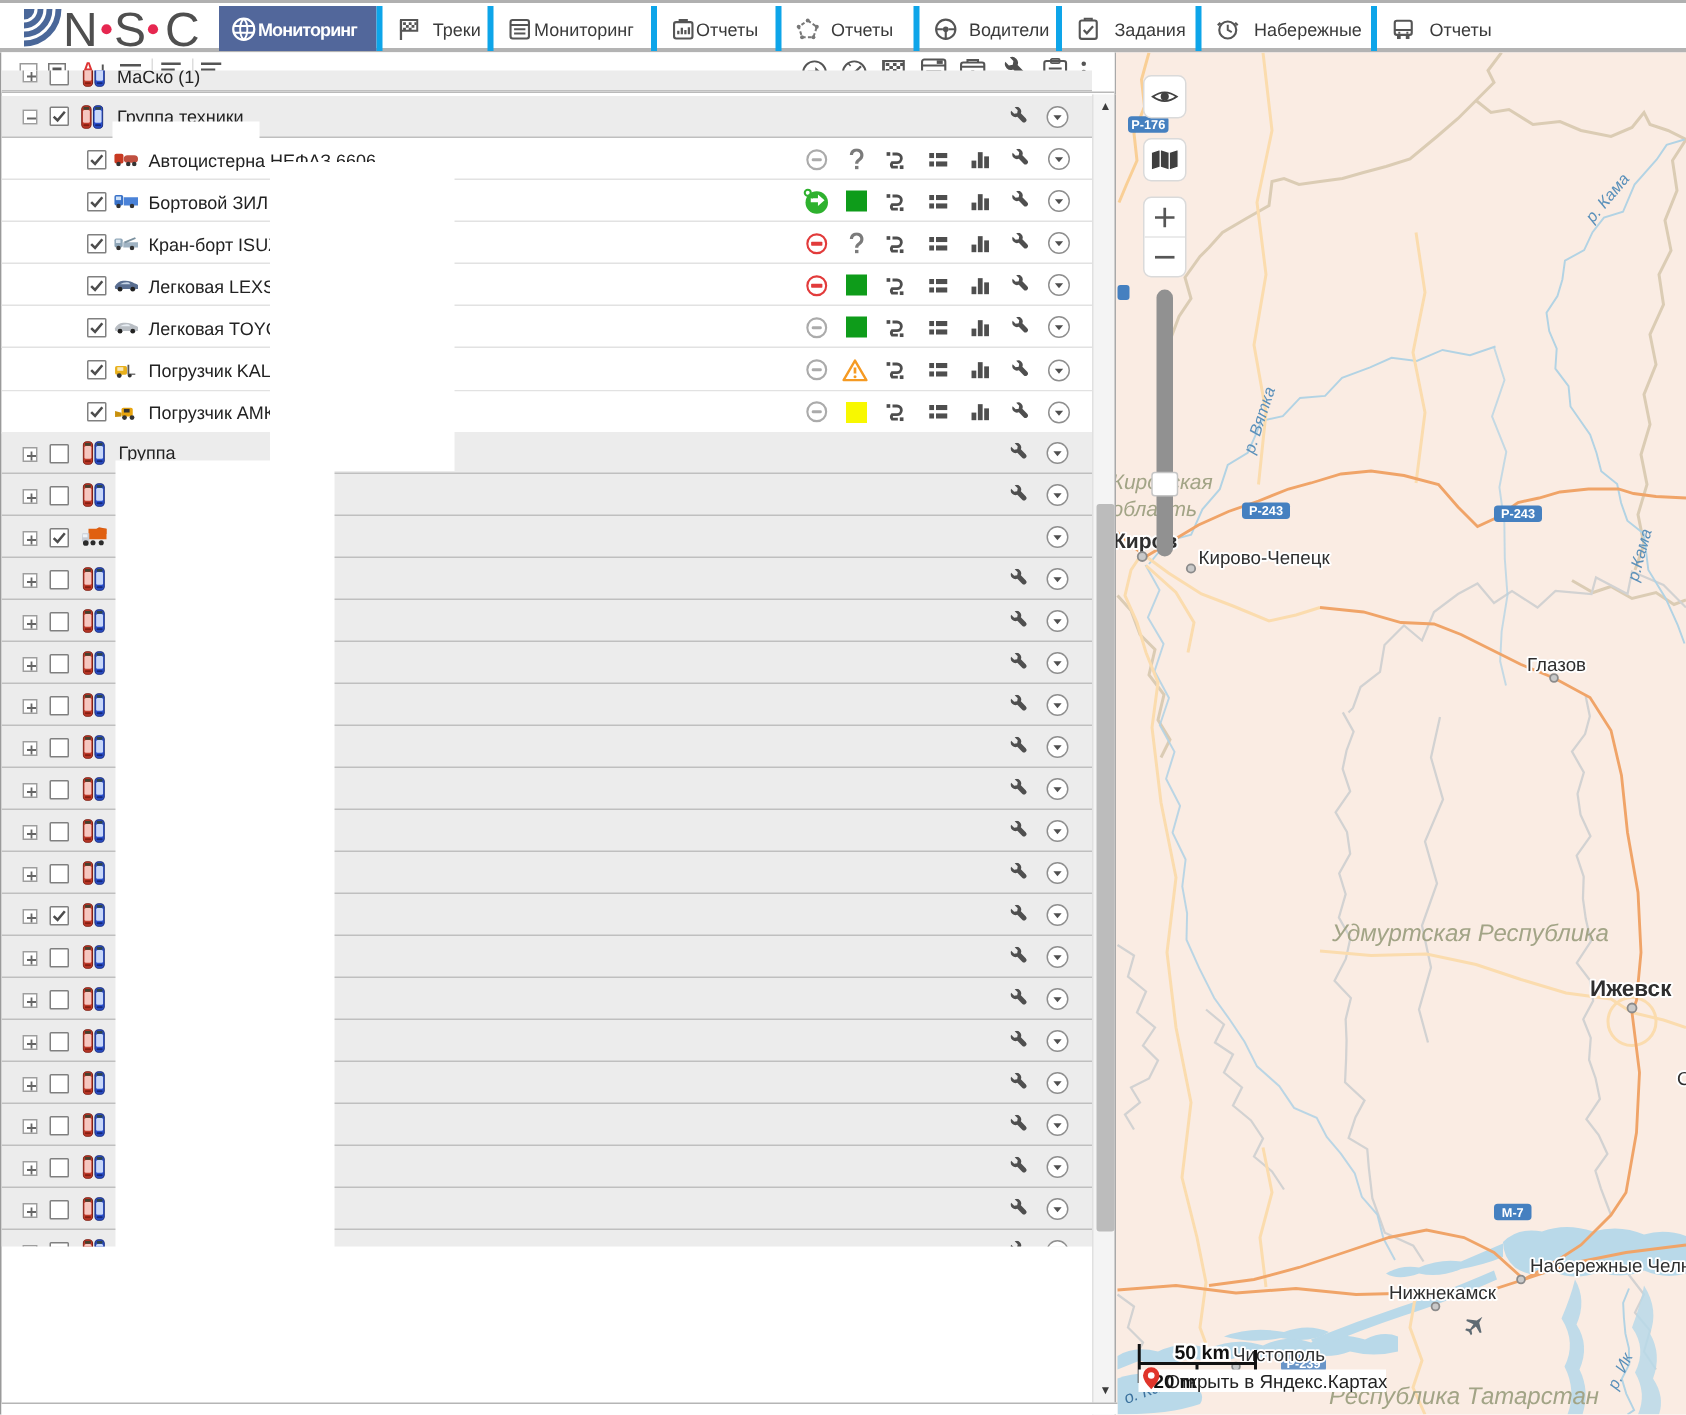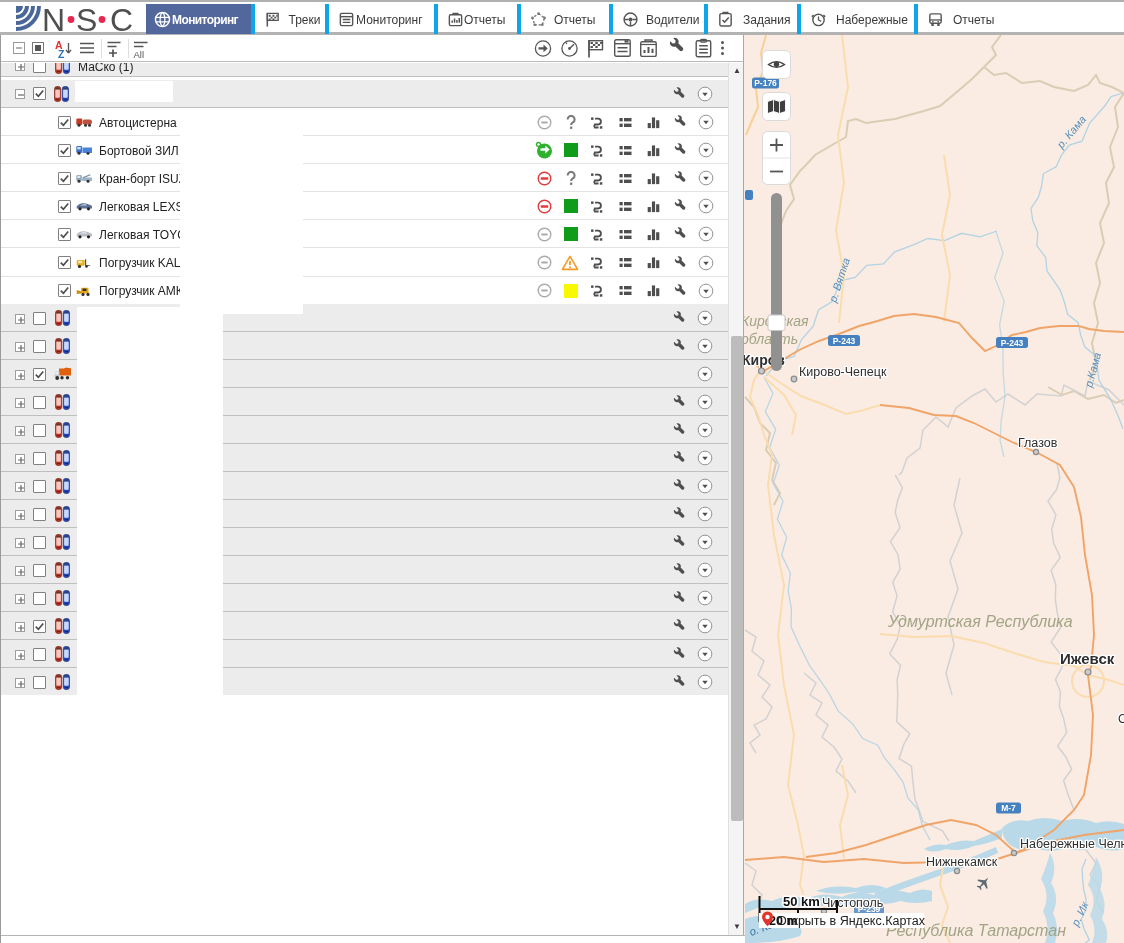--- a/index.html
+++ b/index.html
@@ -3,21 +3,21 @@
 <style>
 *{margin:0;padding:0;box-sizing:border-box}
 html,body{width:1124px;height:943px;overflow:hidden;font-family:"Liberation Sans",sans-serif;background:#fff}
 #hdr{position:absolute;left:0;top:0;width:1124px;height:35px;background:#fff;border-top:2px solid #b0b0b0;border-bottom:3px solid #b3b3b3}
 .tab{position:absolute;top:2px;height:30px;font-size:12px;color:#3a3a3a;border-left:4px solid #0ea5e9}
 .tab .lb{position:absolute;top:9px;white-space:nowrap}
 .tab svg{position:absolute;top:7px}
 .tab.act{background:#52679b;color:#fff;font-weight:bold;border-left:none;letter-spacing:-0.6px}
 #lp{position:absolute;left:0;top:35px;width:744px;height:908px;background:#fff;border-right:1px solid #a9a9a9;border-left:1px solid #9a9a9a}
 #tb{position:absolute;left:0;top:0;width:742px;height:27px;background:#fff;border-bottom:1px solid #b9b9b9}
-#list{position:absolute;left:0;top:28px;width:727px;height:632px;overflow:hidden}
+#list{position:absolute;left:0;top:12px;width:727px;height:784px;overflow:hidden}
 .row{position:absolute;left:0;width:727px;height:28px}
 .grow{background:#ececec;border-bottom:1px solid #bfbfbf}
 .urow{background:#fff;border-bottom:1px solid #e2e2e2}
 .cb{position:absolute;width:13px;height:13px;background:#fff;border:1px solid #808080;border-radius:1px}
 .cb svg{position:absolute;left:-1px;top:-1px}
 .exp{position:absolute;width:10px;height:10px;background:#fff;border:1px solid #9e9e9e}
 .exp svg{left:1px !important;top:1px !important}
 .nm{position:absolute;font-size:12px;color:#222;white-space:nowrap}
 .ic{position:absolute}
 #vsb{position:absolute;left:727px;top:28px;width:16px;height:880px;background:#f4f4f4;border-left:1px solid #e0e0e0;border-right:1px solid #a9a9a9}

